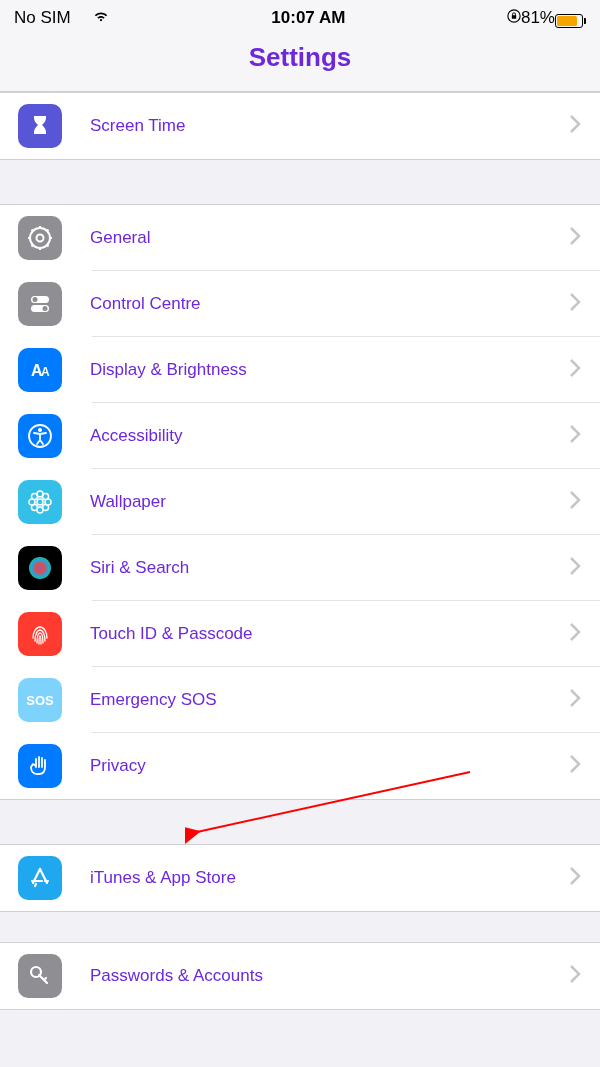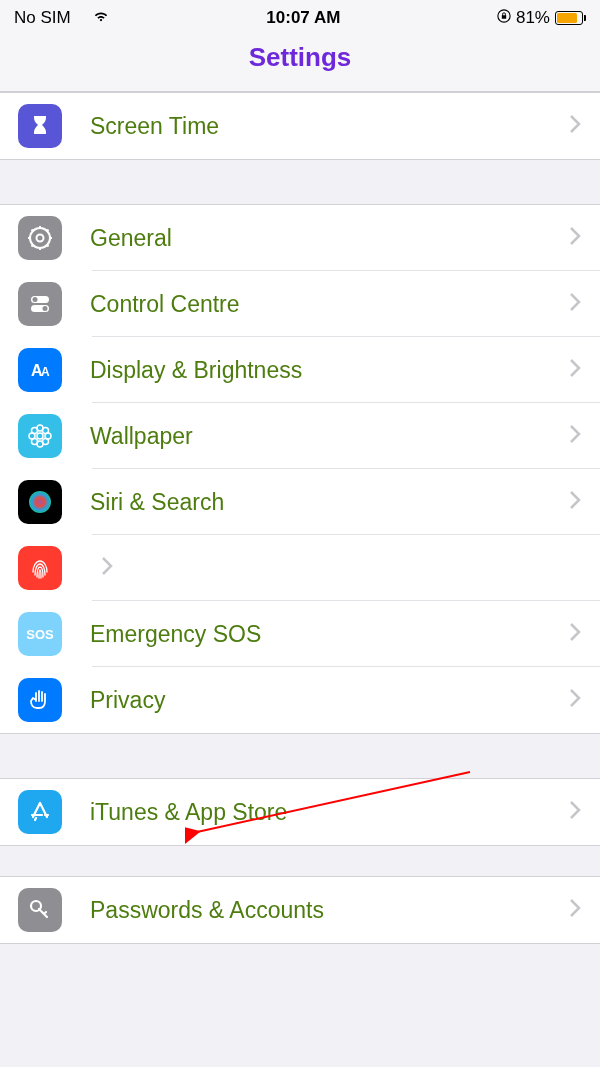--- a/index.html
+++ b/index.html
@@ -15,21 +15,21 @@
       display: flex;
       justify-content: space-between;
       align-items: center;
       padding: 8px 14px 4px;
       font-size: 17px;
       font-weight: 500;
       color: #000;
       background: #f6f6f8;
     }
     .status-left { display: flex; align-items: center; gap: 21px; }
-    .status-right { display: flex; align-items: center; gap: 5px; }
+    .status-right { display: flex; align-items: flex-end; }
     .wifi-icon { width: 18px; height: 14px; }
     .lock-icon { width: 14px; height: 14px; }
     .battery { display: flex; align-items: center; }
     .battery-body {
       width: 28px; height: 14px;
       border: 1.5px solid #000;
       border-radius: 3px;
       position: relative;
     }
     .battery-fill {
@@ -72,21 +72,21 @@
     .icon-box {
       width: 44px; height: 44px;
       border-radius: 10px;
       display: flex;
       align-items: center;
       justify-content: center;
       margin-right: 28px;
       flex-shrink: 0;
     }
     .icon-box svg { width: 28px; height: 28px; }
-    .row-label { font-size: 23px; color: #4d7c0f; flex: 1; }
+    .row-label { font-size: 17px; color: #6d28d9; flex: 1; }
     .chevron { color: #c6c6ca; margin-left: 10px; }
     .chevron svg { width: 14px; height: 20px; }
     .annotation-arrow {
       position: absolute;
       left: 185px;
       top: 770px;
       pointer-events: none;
       z-index: 100;
     }
   </style>
@@ -183,20 +183,33 @@
           <text x="5" y="20" font-size="16" font-weight="600" fill="#fff" font-family="Helvetica">A</text>
           <text x="15" y="20" font-size="12" font-weight="600" fill="#fff" font-family="Helvetica">A</text>
         </svg>
     </div>
     <div class="row-label">Display &amp; Brightness</div>
     <span class="chevron"><svg viewBox="0 0 14 20">
           <path d="M3 2l8 8-8 8" fill="none" stroke="currentColor" stroke-width="2.5"></path>
         </svg></span>
   </div>
   <div class="row">
+    <div class="icon-box" style="background:#007aff">
+      <svg viewBox="0 0 28 28">
+          <circle cx="14" cy="14" r="11" fill="none" stroke="#fff" stroke-width="1.8"></circle>
+          <circle cx="14" cy="8" r="2" fill="#fff"></circle>
+          <path d="M8 11l6 1 6-1M14 12v6m0 0l-3 4m3-4l3 4" stroke="#fff" stroke-width="1.8" stroke-linecap="round" fill="none"></path>
+        </svg>
+    </div>
+    <div class="row-label">Accessibility</div>
+    <span class="chevron"><svg viewBox="0 0 14 20">
+          <path d="M3 2l8 8-8 8" fill="none" stroke="currentColor" stroke-width="2.5"></path>
+        </svg></span>
+  </div>
+  <div class="row">
     <div class="icon-box" style="background:#33bfe8">
       <svg viewBox="0 0 28 28">
           <g fill="none" stroke="#fff" stroke-width="1.5">
             <circle cx="14" cy="14" r="3"></circle>
             <circle cx="14" cy="6" r="3"></circle>
             <circle cx="14" cy="22" r="3"></circle>
             <circle cx="6" cy="14" r="3"></circle>
             <circle cx="22" cy="14" r="3"></circle>
             <circle cx="8.5" cy="8.5" r="3"></circle>
             <circle cx="19.5" cy="8.5" r="3"></circle>
@@ -233,20 +246,21 @@
     <div class="icon-box" style="background:#ff3b30">
       <svg viewBox="0 0 28 28">
           <g fill="none" stroke="#fff" stroke-width="1.3" stroke-linecap="round">
             <path d="M7 18c0-6 3-11 7-11s7 5 7 11"></path>
             <path d="M9 21c0-6 2-11 5-11s5 5 5 11"></path>
             <path d="M11 23c0-5 1-10 3-10s3 5 3 10"></path>
             <path d="M13 24c0-4 .5-8 1-8s1 4 1 8"></path>
           </g>
         </svg>
     </div>
+    <div class="row-label">Touch ID &amp; Passcode</div>
     <span class="chevron"><svg viewBox="0 0 14 20">
           <path d="M3 2l8 8-8 8" fill="none" stroke="currentColor" stroke-width="2.5"></path>
         </svg></span>
   </div>
   <div class="row">
     <div class="icon-box" style="background:#7dd3fc">
       <svg viewBox="0 0 28 28">
           <text x="14" y="19" font-size="13" font-weight="800" fill="#fff" text-anchor="middle" font-family="Helvetica">SOS</text>
         </svg>
     </div>

